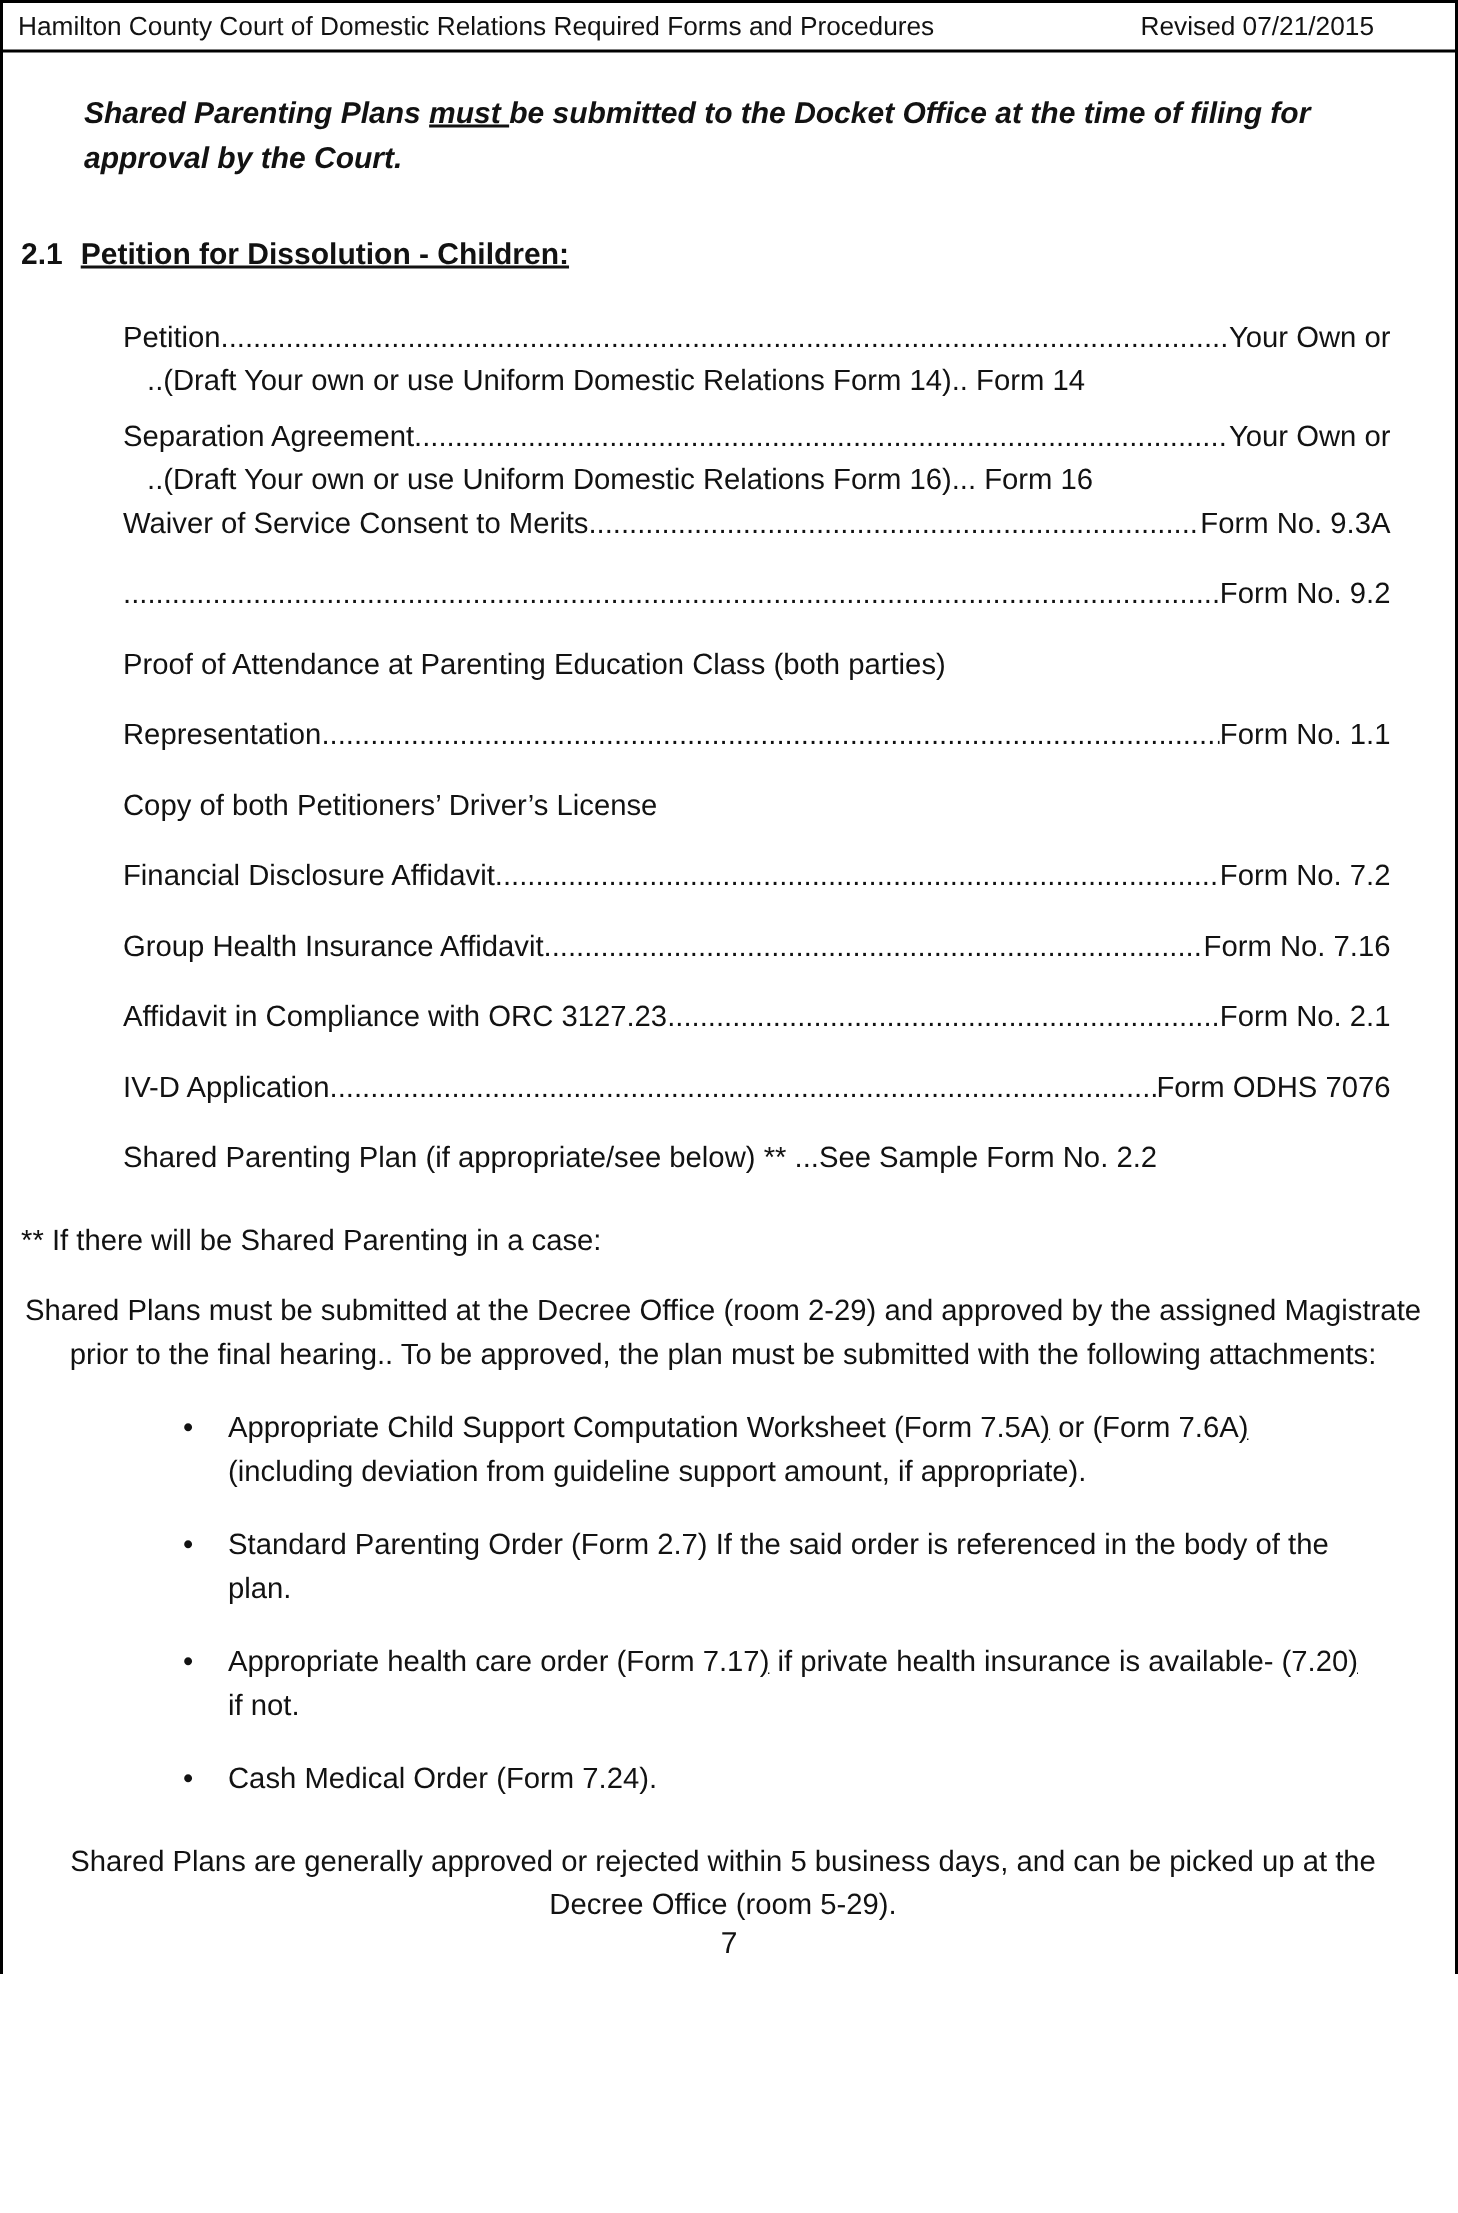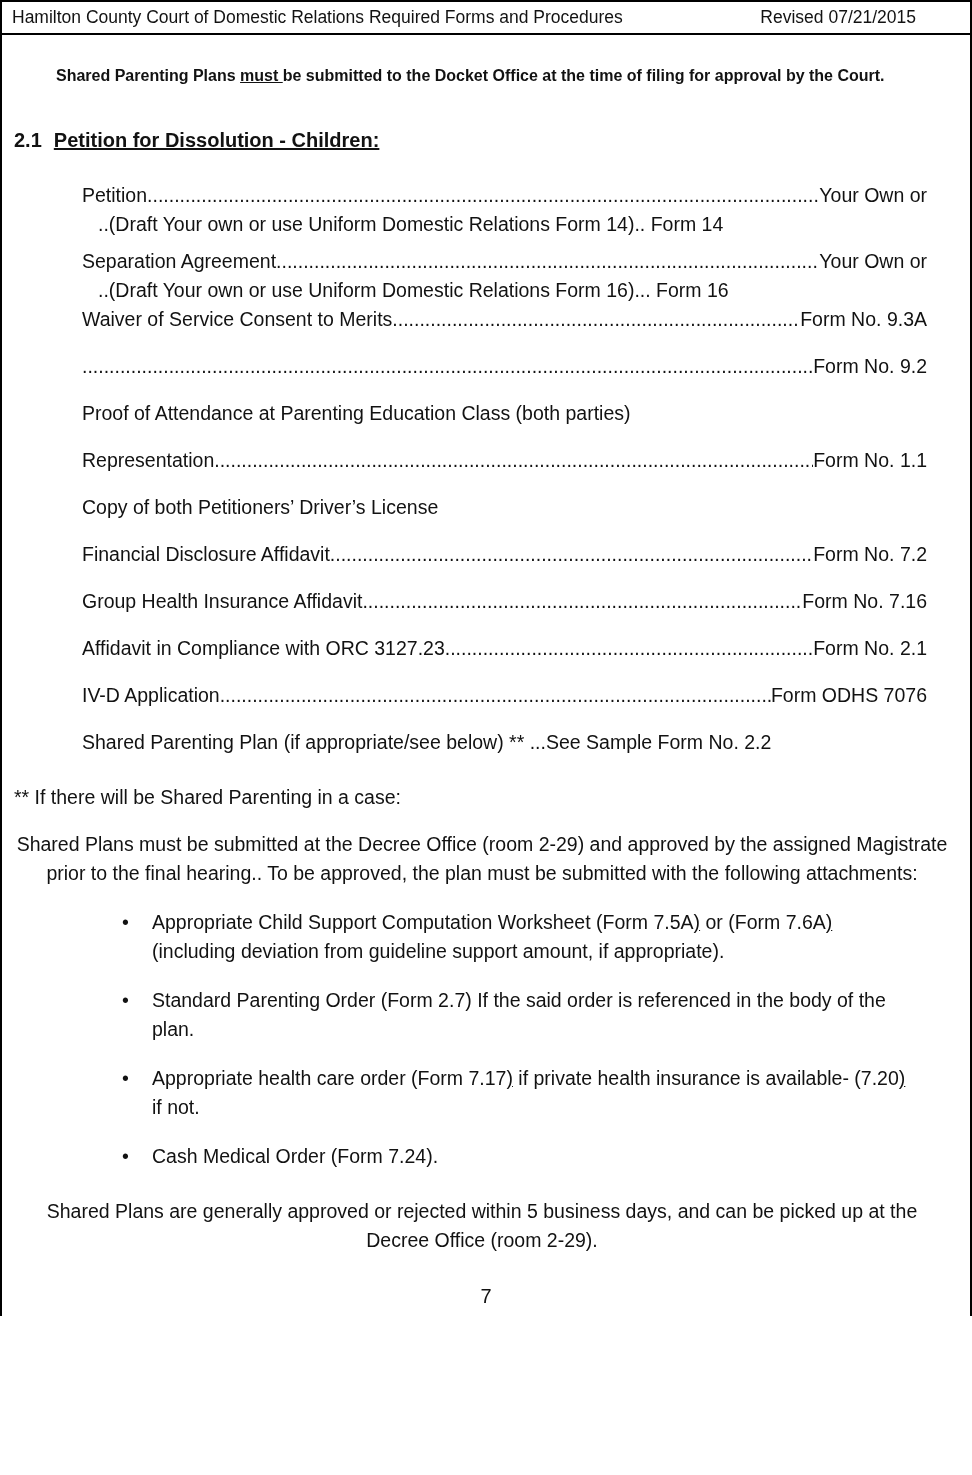--- a/index.html
+++ b/index.html
@@ -25,22 +25,23 @@
     border-bottom: 2px solid #000;
     font-size: 17.5px;
     line-height: 22px;
   }
   .content { padding: 22px 20px 0 12px; font-size: 19.5px; line-height: 29px; }
   .u { text-decoration: underline; }
   .intro {
     margin: 4px 0 0 42px;
     max-width: 835px;
     font-weight: bold;
-    font-size: 16px;
+    font-size: 20px;
     line-height: 30px;
+    font-style: italic;
   }
   .section-heading { margin-top: 34px; font-weight: bold; font-size: 20px; line-height: 30px; }
   .section-heading .num { margin-right: 12px; }
   .section-heading .stitle { text-decoration: underline; }
   .checklist { margin: 26px 0 0 68px; width: 845px; }
   .row { margin-top: 0; }
   .row.gap { margin-top: 18px; }
   .row.gap-sm { margin-top: 8px; }
   .leader { display: flex; align-items: baseline; }
   .leader .lbl { white-space: nowrap; }
@@ -162,21 +163,21 @@
       <li>
         <span class="bullet">•</span>
         <span class="btext"><span>Appropriate health care order (Form 7.17</span><span class="u">)</span><span> if private health insurance is available- (7.20</span><span class="u">)</span><span> if not.</span></span>
       </li>
       <li>
         <span class="bullet">•</span>
         <span class="btext"><span>Cash Medical Order (Form 7.24).</span></span>
       </li>
     </ul>
 
-    <p class="para para2">Shared Plans are generally approved or rejected within 5 business days, and can be picked up at the Decree Office (room 2-29).</p>
+    <p class="para para2">Shared Plans are generally approved or rejected within 5 business days, and can be picked up at the Decree Office (room 5-29).</p>
 
     <div class="section-heading section2">
       <span class="num">2.2</span><span class="stitle">Petition for Dissolution - Spousal Support:</span>
     </div>
 
   </div>
 
   <div class="footer">
     <span>7</span>
   </div>

